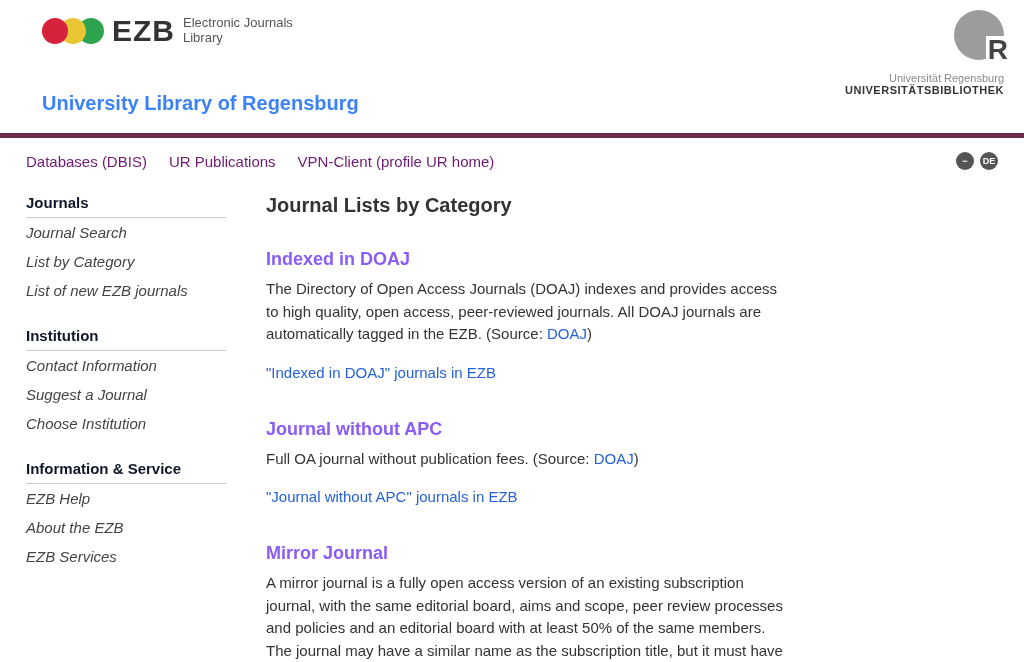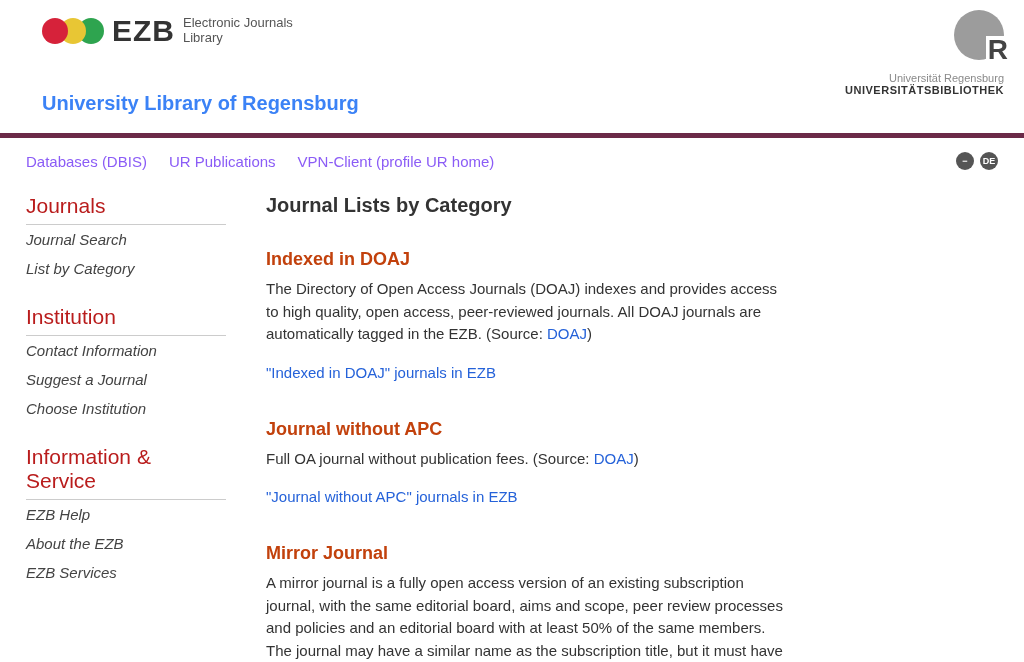--- a/index.html
+++ b/index.html
@@ -80,65 +80,65 @@
     width: 100%;
   }
   .top-nav {
     display: flex;
     align-items: center;
     padding: 14px 26px;
     font-size: 15px;
     color: #777;
     gap: 22px;
   }
-  .top-nav a { color: #8b5cf6; text-decoration: none; }
+  .top-nav a { color: #701a75; text-decoration: none; }
   .right-icons {
     margin-left: auto;
     display: flex;
     gap: 6px;
   }
   .icon-btn {
     width: 18px; height: 18px; border-radius: 50%;
     background: #555; color: #fff;
     display: flex; align-items: center; justify-content: center;
     font-size: 9px; font-weight: bold;
     cursor: pointer;
   }
   .body-wrap {
     display: flex;
     padding: 10px 26px 30px 26px;
     gap: 40px;
   }
   .sidebar { width: 200px; flex-shrink: 0; }
   .side-group { margin-bottom: 22px; }
   .side-heading {
-    font-weight: 400;
-    color: #b91c1c;
-    font-size: 21px;
+    font-weight: 700;
+    color: #0f172a;
+    font-size: 15px;
     padding-bottom: 6px;
     border-bottom: 1px solid #ccc;
   }
   .side-list { list-style: none; }
   .side-list li {
     padding: 6px 0;
   }
   .side-list a {
     color: #444; text-decoration: none; font-size: 15px; font-style: italic;
   }
   .content { flex: 1; max-width: 520px; }
   .page-title {
     font-size: 20px;
     font-weight: 700;
     color: #333;
     margin-bottom: 32px;
   }
   .section { margin-bottom: 38px; }
   .sec-title {
     font-size: 18px;
-    color: #c2410c;
+    color: #8b5cf6;
     margin-bottom: 8px;
   }
   .sec-body {
     font-size: 15px;
     color: #333;
     line-height: 1.5;
   }
   .sec-body a, .sec-link a {
     color: #2562d9;
     text-decoration: none;
@@ -190,20 +190,21 @@
 
 <div class="body-wrap">
 
   <nav class="sidebar">
 
     <div class="side-group">
       <div class="side-heading">Journals</div>
       <ul class="side-list">
         <li><a href="#">Journal Search</a></li>
         <li><a href="#">List by Category</a></li>
+        <li><a href="#">List of new EZB journals</a></li>
       </ul>
     </div>
 
     <div class="side-group">
       <div class="side-heading">Institution</div>
       <ul class="side-list">
         <li><a href="#">Contact Information</a></li>
         <li><a href="#">Suggest a Journal</a></li>
         <li><a href="#">Choose Institution</a></li>
       </ul>

